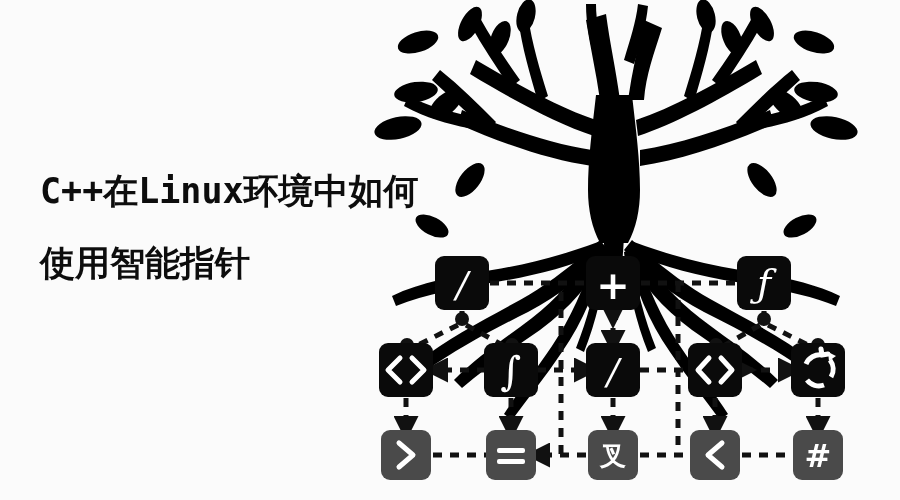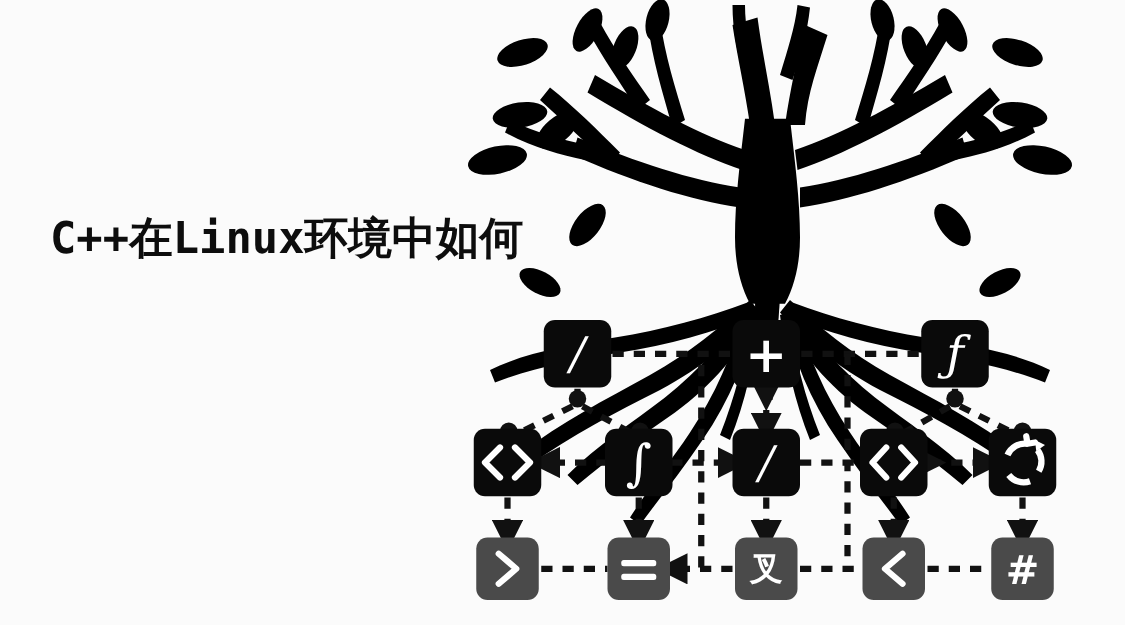--- a/index.html
+++ b/index.html
@@ -183,20 +183,21 @@
         M602,250 C596,286 588,318 576,348 L584,352
         C596,322 604,288 608,252 Z"></path>
       <path d="
         M630,250 C636,286 644,318 656,348 L648,352
         C636,322 628,288 624,252 Z"></path>
     </g>
   </svg>
 
   <div id="title-block">
     <div class="title-line">C++在Linux环境中如何</div>
+    <div class="title-line">使用智能指针</div>
   </div>
 
   <svg id="diagram-layer" viewBox="0 0 900 500" width="900" height="500">
 
     <defs>
       <marker id="arrowhead" markerWidth="5" markerHeight="5" refX="2.4" refY="2.5" orient="auto" markerUnits="strokeWidth">
         <path d="M0,0 L5,2.5 L0,5 Z" fill="#111111"></path>
       </marker>
     </defs>
 

